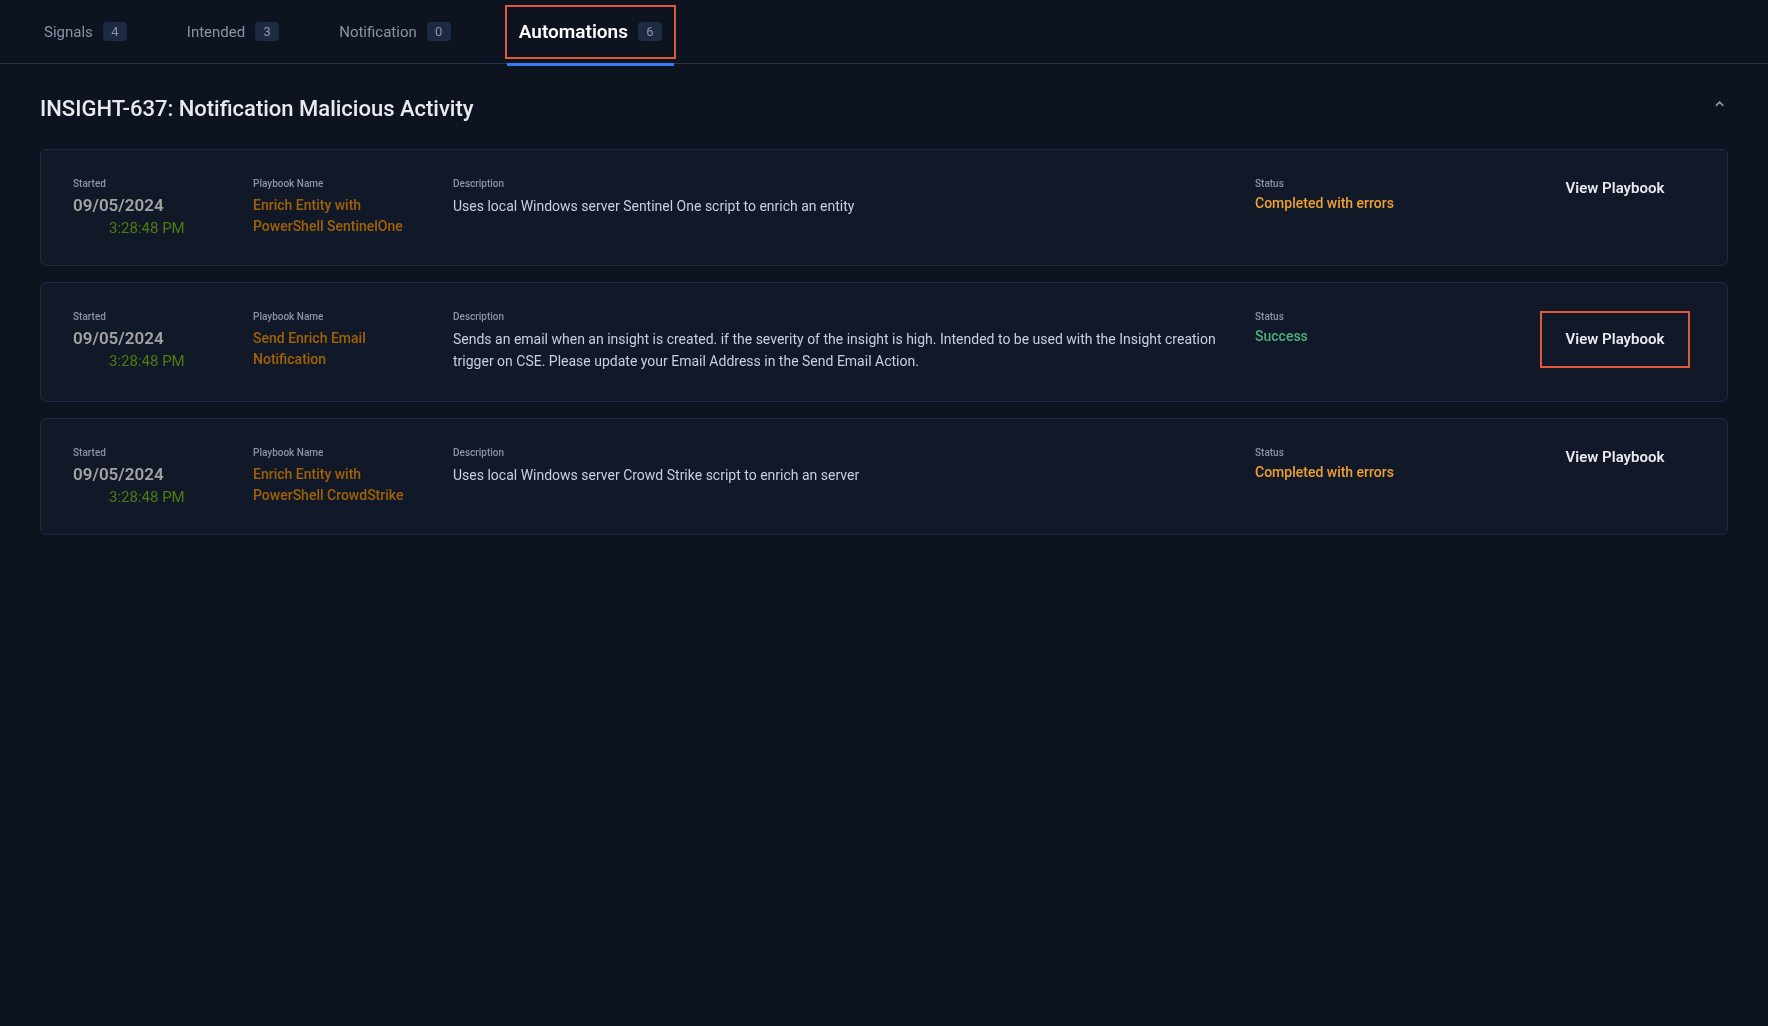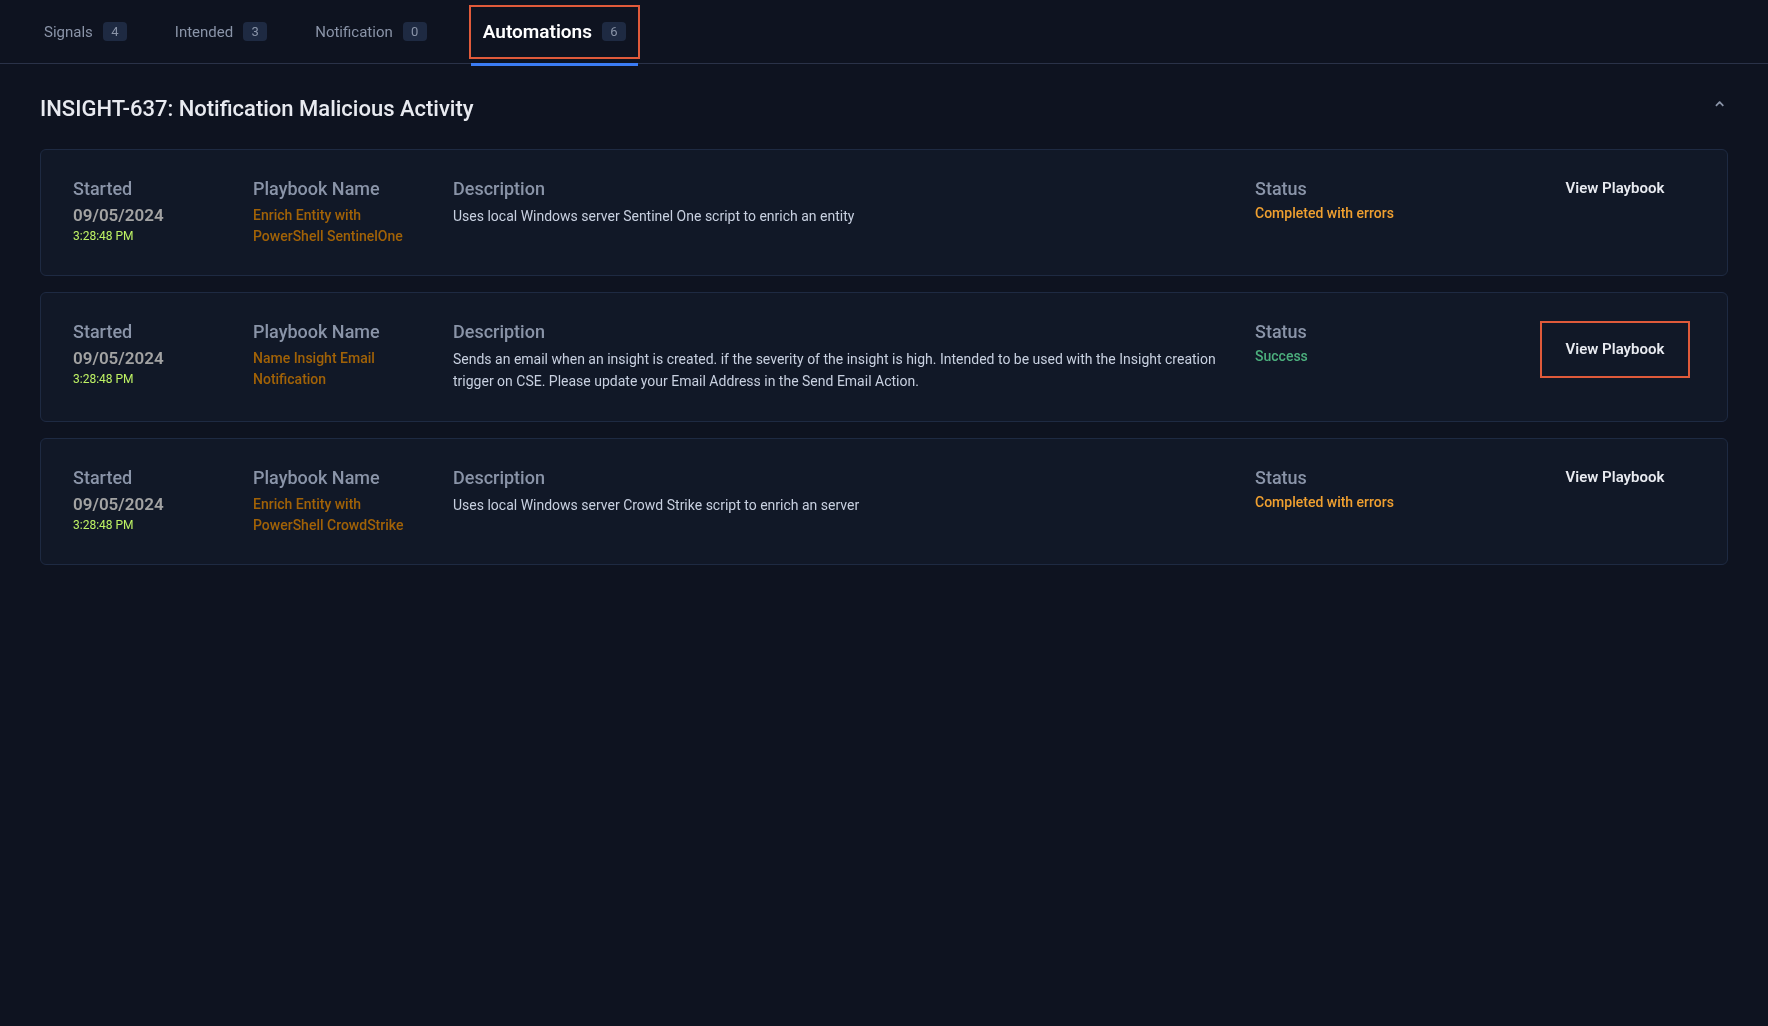--- a/index.html
+++ b/index.html
@@ -12,21 +12,21 @@
       width: 1768px;
     }
 
     
     .tab-bar {
       display: flex;
       align-items: center;
       padding: 0 40px;
       border-bottom: 1px solid #2a3248;
       height: 64px;
-      gap: 40px;
+      gap: 52px;
     }
 
     .tab-item {
       display: flex;
       align-items: center;
       gap: 10px;
       cursor: pointer;
       padding: 0 4px;
       height: 100%;
       position: relative;
@@ -105,35 +105,36 @@
       padding: 28px 32px;
       margin-bottom: 16px;
       display: grid;
       grid-template-columns: 160px 180px 1fr 260px 160px;
       gap: 0 20px;
       align-items: start;
     }
 
     .field-label {
       color: #8a94a8;
-      font-size: 18px;
+      font-size: 10px;
       margin-bottom: 6px;
       font-weight: 500;
     }
 
     .field-value-date {
       color: #a3a3a3;
       font-size: 17px;
       font-weight: 600;
       margin-bottom: 4px;
     }
 
     .field-value-time {
-      color: #bef264;
-      font-size: 12px;
+      color: #4d7c0f;
+      font-size: 15px;
+      margin-left: 36px;
     }
 
     .field-value-name {
       color: #a16207;
       font-size: 14px;
       font-weight: 500;
       line-height: 1.5;
     }
 
     .field-value-desc {
@@ -238,21 +239,21 @@
   </div>
 
   <div class="automation-card">
     <div class="col-started">
       <div class="field-label">Started</div>
       <div class="field-value-date">09/05/2024</div>
       <div class="field-value-time">3:28:48 PM</div>
     </div>
     <div class="col-playbook">
       <div class="field-label">Playbook Name</div>
-      <div class="field-value-name">Name Insight Email Notification</div>
+      <div class="field-value-name">Send Enrich Email Notification</div>
     </div>
     <div class="col-description">
       <div class="field-label">Description</div>
       <div class="field-value-desc">Sends an email when an insight is created. if the severity of the insight is high. Intended to be used with the Insight creation trigger on CSE. Please update your Email Address in the Send Email Action.</div>
     </div>
     <div class="col-status">
       <div class="field-label">Status</div>
       <div class="status-success">Success</div>
     </div>
     <div class="col-action">

